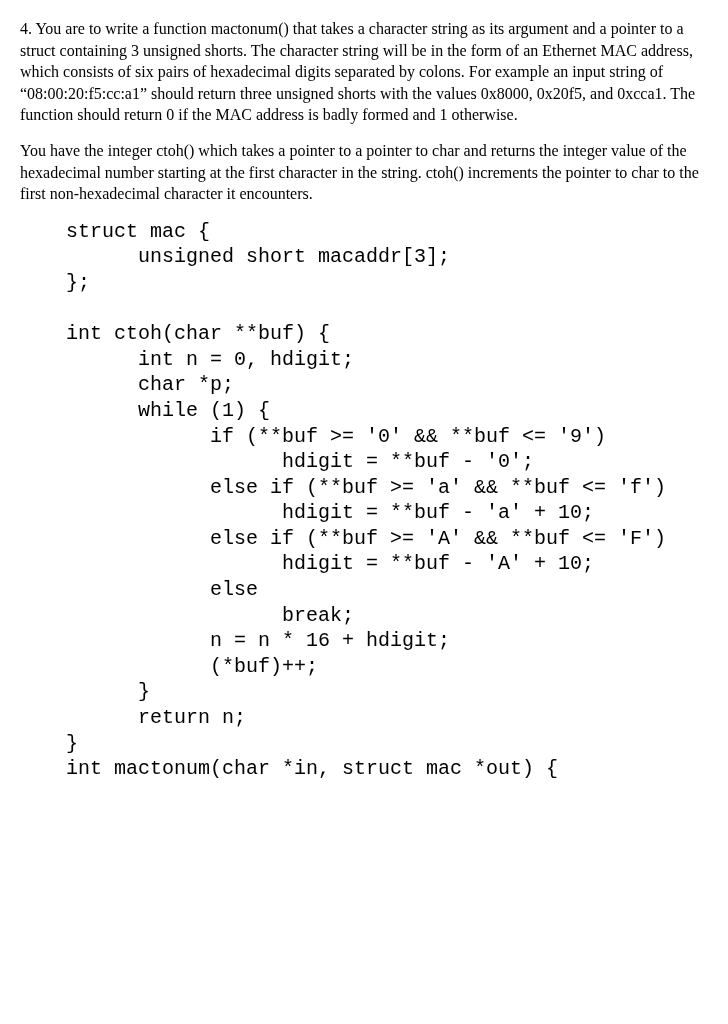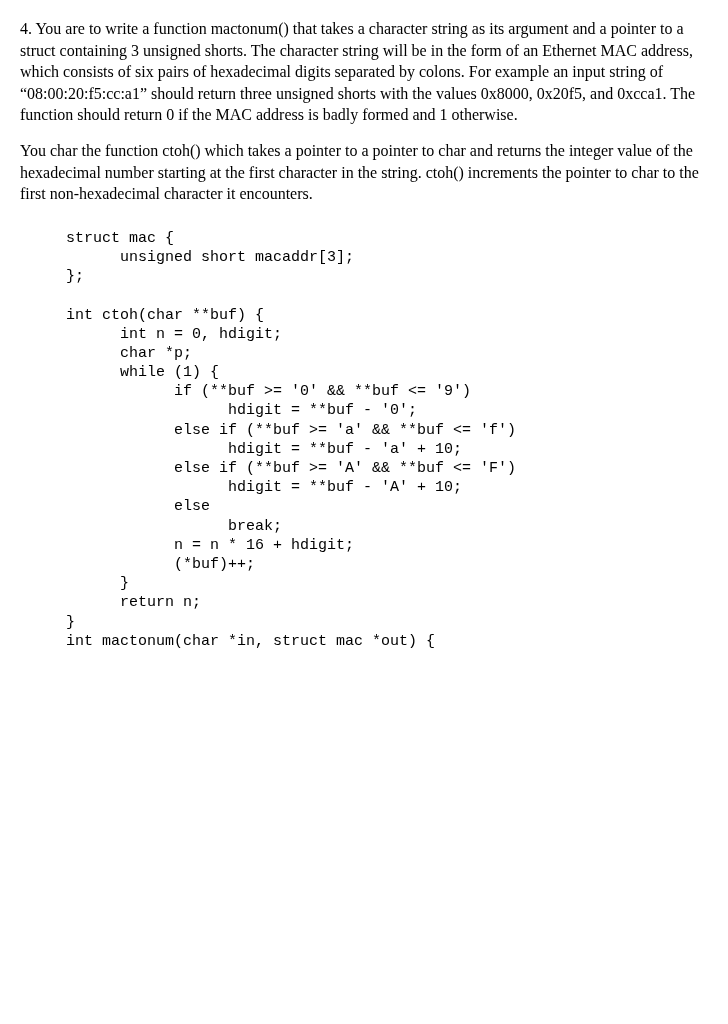--- a/index.html
+++ b/index.html
@@ -11,47 +11,47 @@
       width: 728px;
       height: 1024px;
       background: #ffffff;
       font-family: 'Times New Roman', Times, serif;
       font-size: 16px;
       line-height: 1.35;
       color: #000;
       padding: 18px 26px 18px 20px;
     }
     .question-text {
-      margin-bottom: 24px;
+      margin-bottom: 14px;
     }
     .paragraph {
       margin-bottom: 14px;
     }
     .bold {
       font-weight: normal;
     }
     .code-block {
       font-family: 'Courier New', Courier, monospace;
-      font-size: 15px;
+      font-size: 20px;
       white-space: pre;
       line-height: 1.28;
       padding-left: 46px;
       margin-top: 6px;
     }
   </style>
 </head>
 <body>
 
 <div class="question-text">
   <div class="paragraph">
     <span>4.</span>
     <span>You are to write a function mactonum() that takes a character string as its argument and a pointer to a struct containing 3 unsigned shorts.  The character string will be in the form of an Ethernet MAC address, which consists of six pairs of hexadecimal digits separated by colons.  For example an input string of “08:00:20:f5:cc:a1” should return three unsigned shorts with the values 0x8000, 0x20f5, and 0xcca1.  The function should return 0 if the MAC address is badly formed and 1 otherwise.</span>
   </div>
   <div class="paragraph">
-    <span>You char the function </span><span class="bold">ctoh()</span><span> which takes a pointer to a pointer to char and returns the integer value of the hexadecimal number starting at the first character in the string.  </span><span class="bold">ctoh()</span><span> increments the pointer to char to the first non-hexadecimal character it encounters.</span>
+    <span>You have the integer </span><span class="bold">ctoh()</span><span> which takes a pointer to a pointer to char and returns the integer value of the hexadecimal number starting at the first character in the string.  </span><span class="bold">ctoh()</span><span> increments the pointer to char to the first non-hexadecimal character it encounters.</span>
   </div>
 </div>
 
 <div class="code-block">struct mac {
       unsigned short macaddr[3];
 };
 
 int ctoh(char **buf) {
       int n = 0, hdigit;
       char *p;

